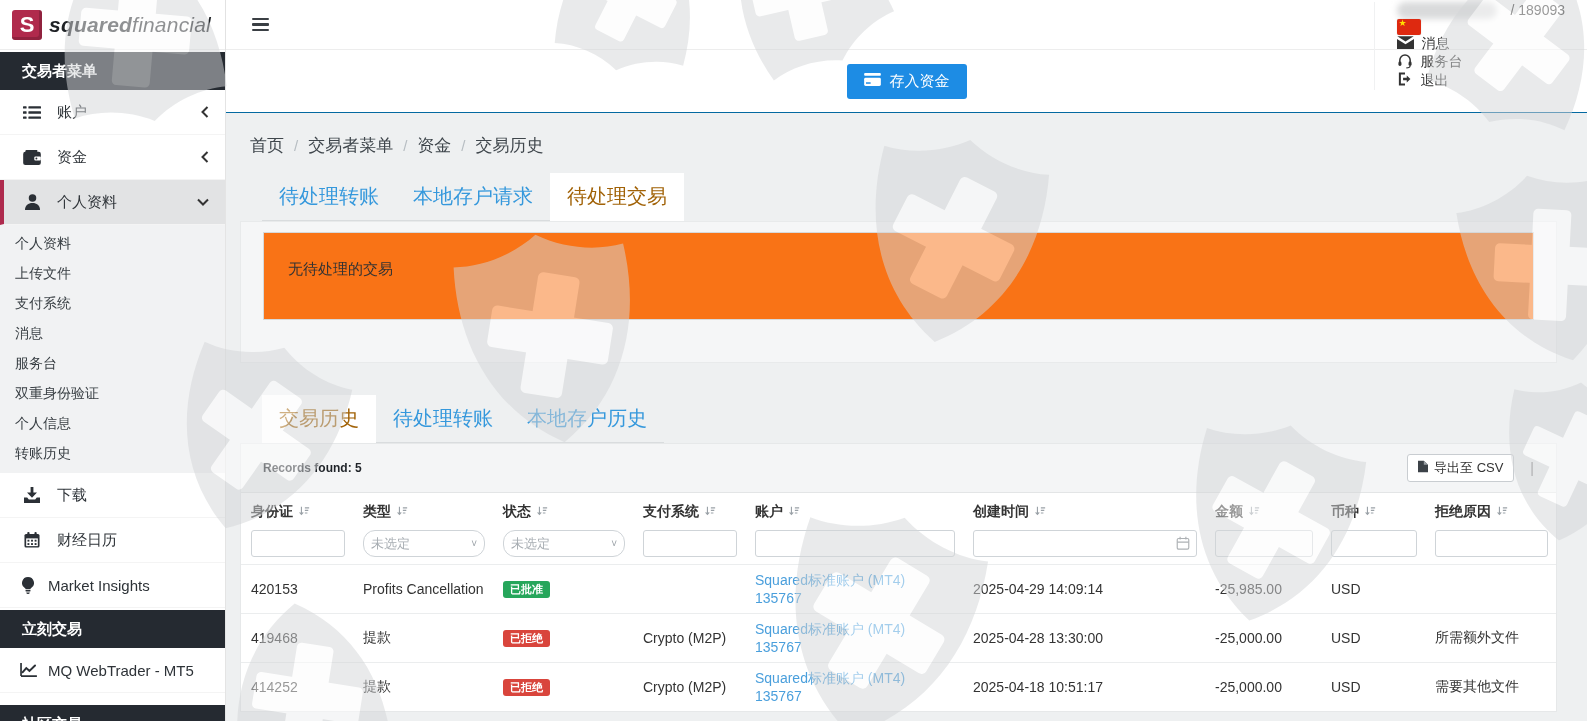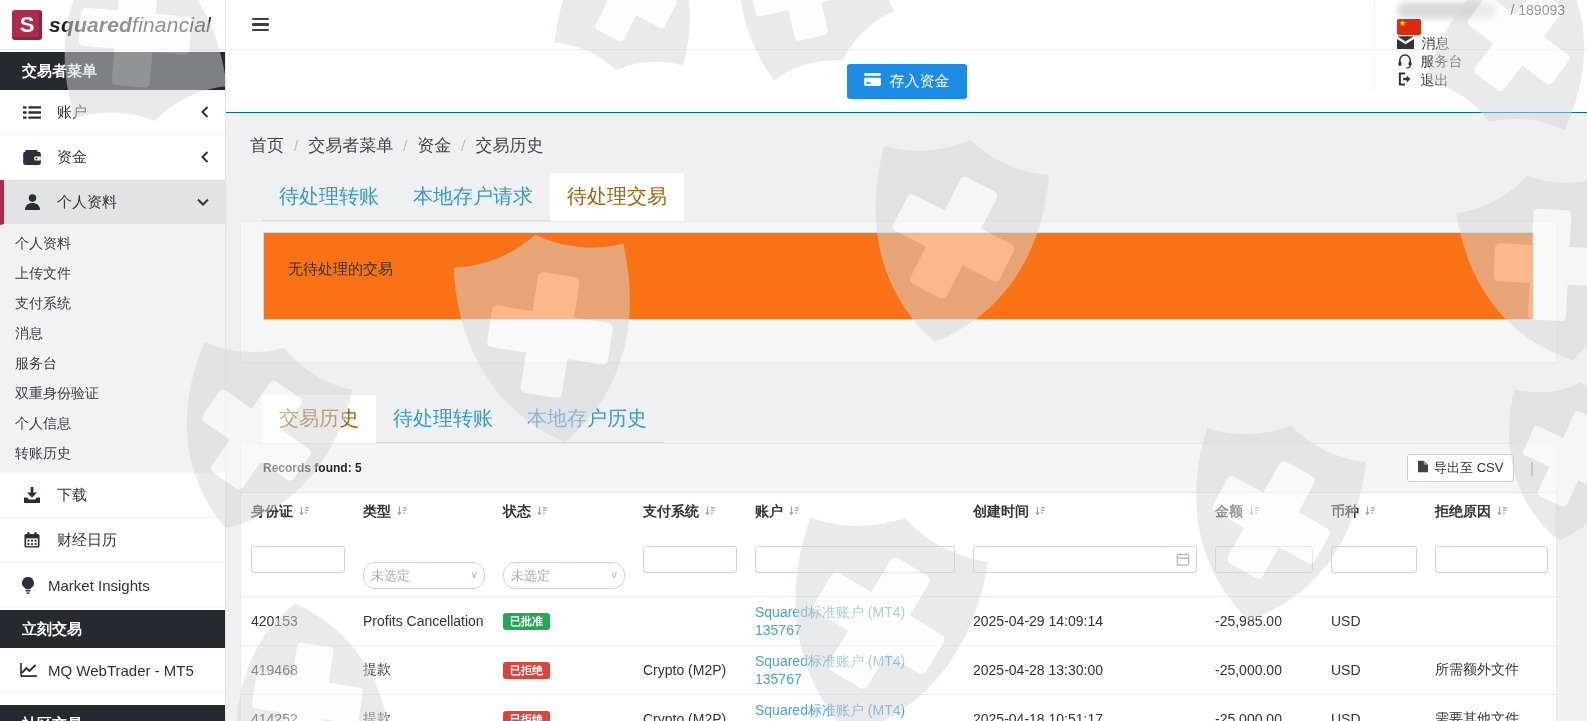--- a/index.html
+++ b/index.html
@@ -55,21 +55,21 @@
   .head-actions { display:flex; align-items:center; gap:12px; }
   .btn-export { background:#fff; border:1px solid #c9cdd1; border-radius:3px; padding:4px 10px; font-size:13px; color:#333; display:flex; align-items:center; gap:6px; cursor:pointer; font-family:inherit; }
   .col-toggle { color:#888; font-size:14px; cursor:pointer; padding:0 4px; }
 
   table.tx { width:100%; border-collapse:collapse; font-size:14px; color:#333; }
   table.tx th { text-align:left; font-weight:bold; padding:10px 8px 6px 10px; white-space:nowrap; }
   table.tx th .sort-ic { display:inline-block; margin-left:5px; vertical-align:-1px; }
   table.tx td { padding:7px 8px 7px 10px; border-top:1px solid #ebedee; height:30px; }
   tr.filter-row td { border-top:none; padding:3px 8px 7px 10px; }
   .f-input { width:100%; height:27px; border:1px solid #cfd4d8; border-radius:3px; background:#fff; font-family:inherit; font-size:13px; padding:0 7px; color:#333; }
-  .f-select { position:relative; width:100%; height:27px; border:1px solid #cfd4d8; border-radius:12px; background:#fff; display:flex; align-items:center; padding:0 7px; color:#a7adb2; font-size:13px; cursor:pointer;margin-top:32px; }
+  .f-select { position:relative; width:100%; height:27px; border:1px solid #cfd4d8; border-radius:12px; background:#fff; display:flex; align-items:center; padding:0 7px; color:#a7adb2; font-size:13px; cursor:pointer; }
   .f-select .chev-dn { margin-left:auto; color:#9aa1a7; font-size:10px; }
   .f-date { position:relative; }
   .f-date .cal-ic { position:absolute; right:7px; top:6px; opacity:.55; }
   .badge { display:inline-block; color:#fff; font-weight:bold; font-size:11px; padding:3px 7px; border-radius:3px; line-height:1; }
   .badge.approved { background:#26a65b; }
   .badge.rejected { background:#d9453c; }
   .acc-link { color:#4a9fdc; text-decoration:none; }
 
   
   .wm-layer { position:absolute; inset:0; pointer-events:none; z-index:40; }

